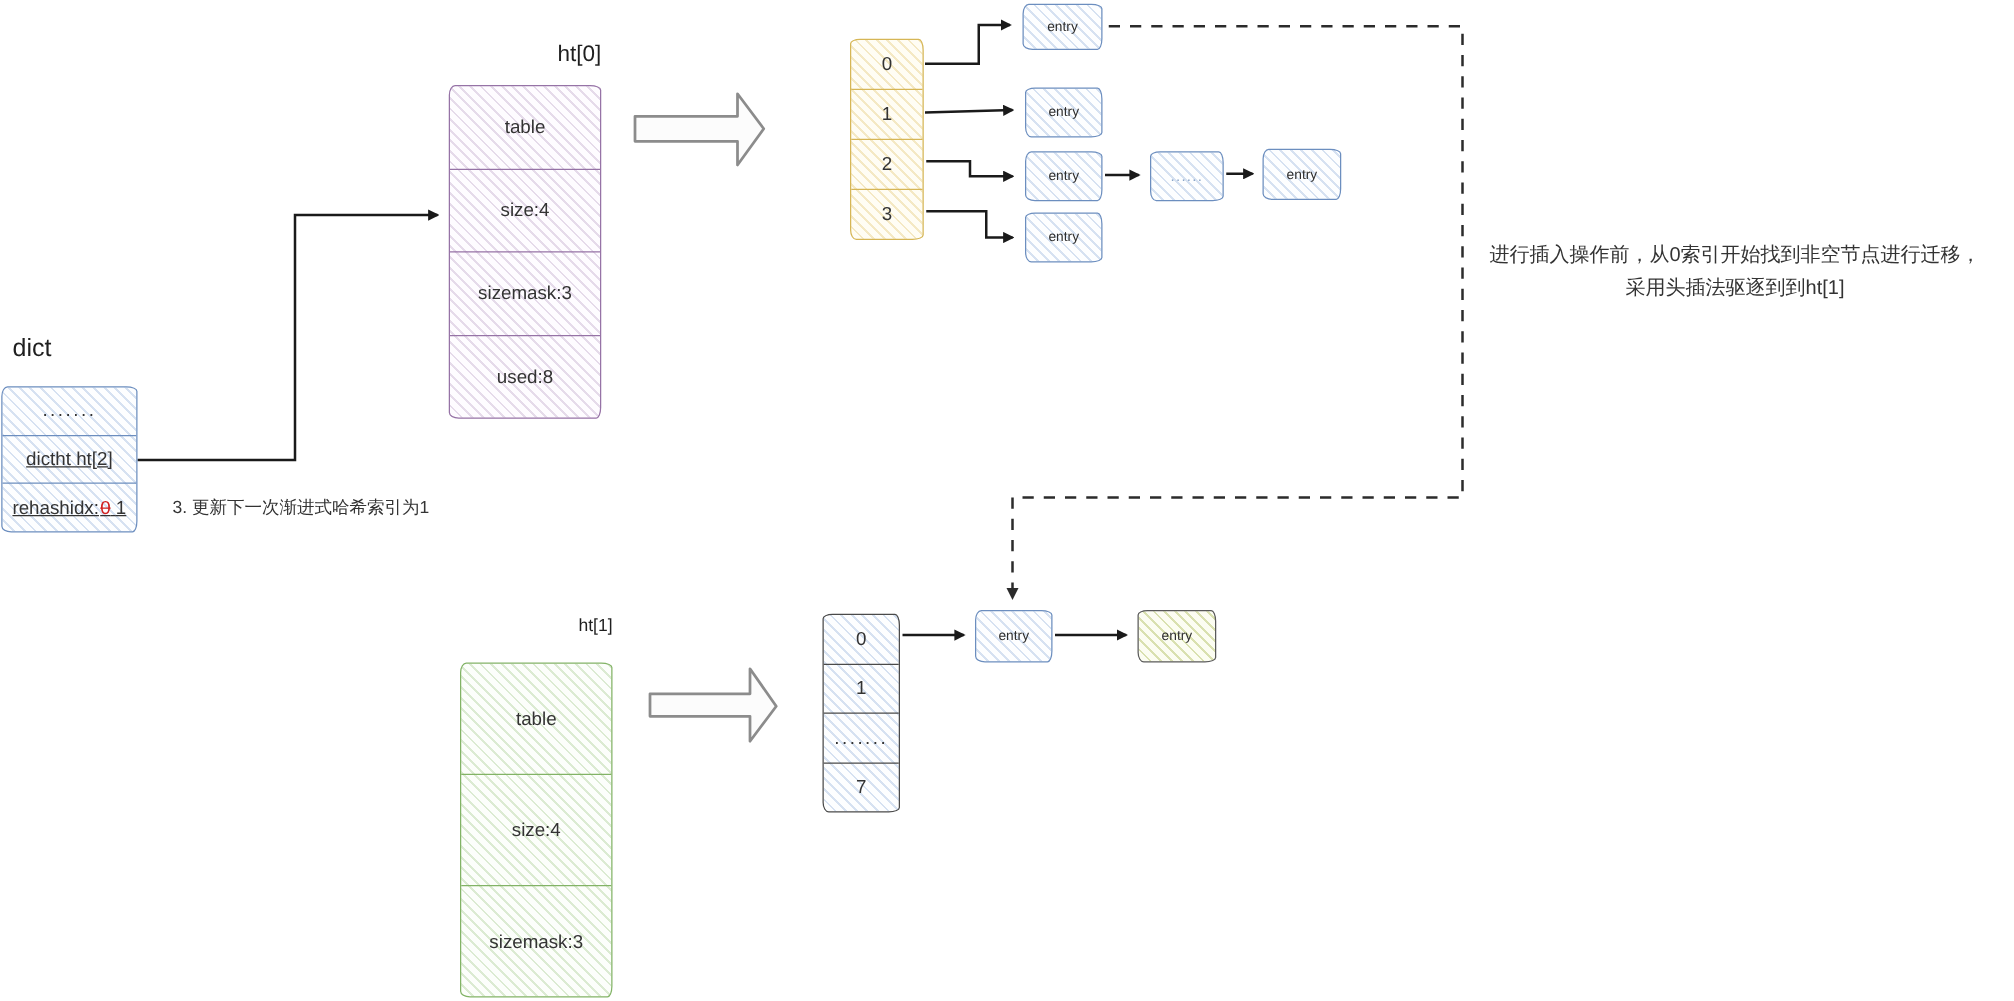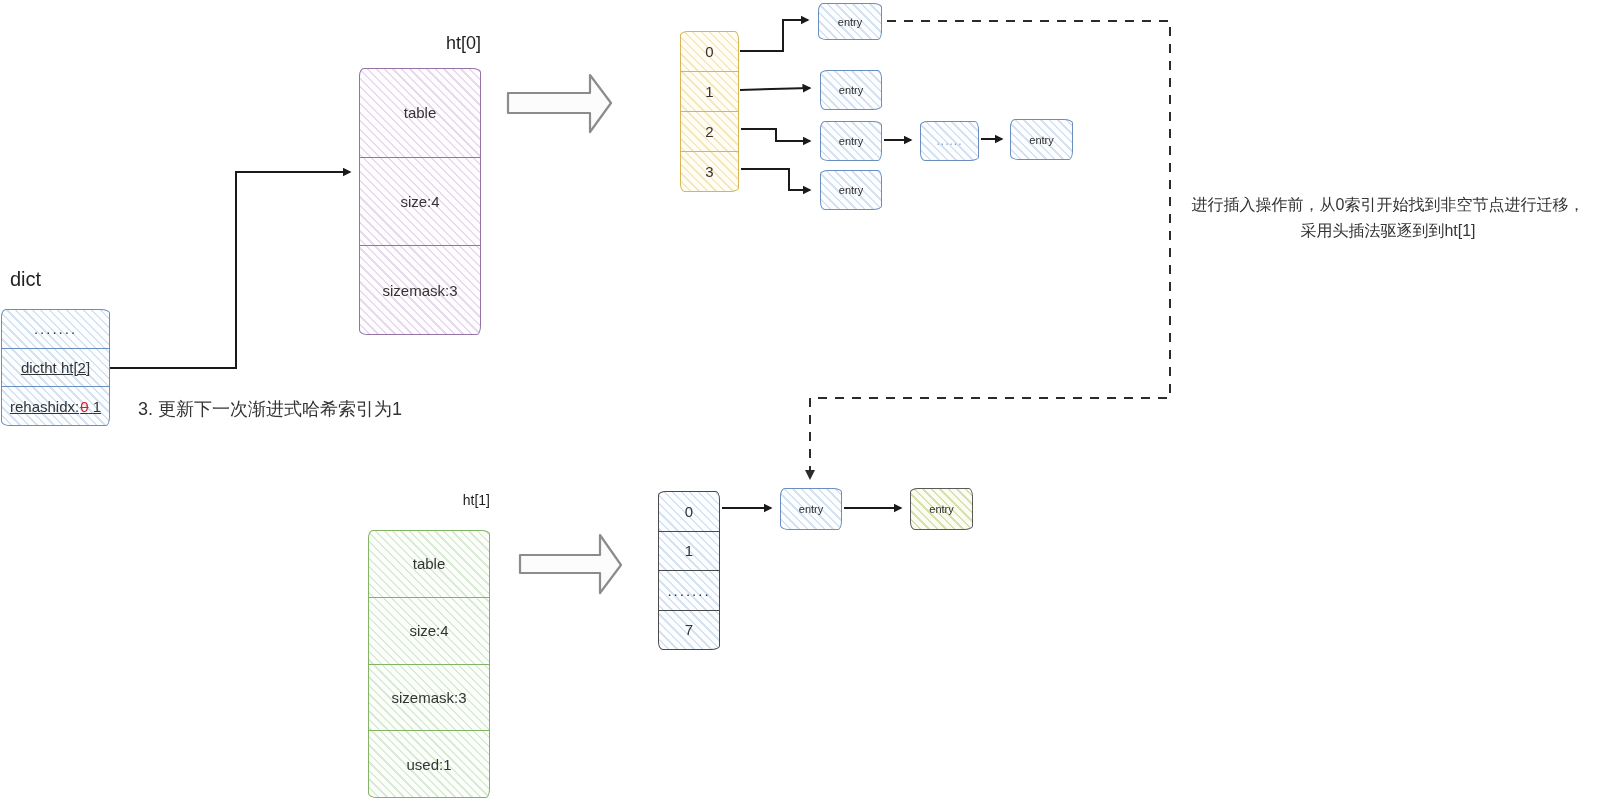--- a/index.html
+++ b/index.html
@@ -35,21 +35,21 @@
     display:flex; align-items:center; justify-content:center;
     font-size:11px; color:#2d2d2d; white-space:nowrap;
   }
   .dots-text  { color:#8aa5c8; font-size:12px; letter-spacing:1px; }
   .dots-gray  { color:#9a9a9a; font-size:11px; letter-spacing:2px; }
   .dots-dark  { color:#555; font-size:11px; letter-spacing:2px; }
 
   .lbl { position:absolute; color:#1f1f1f; white-space:nowrap; }
   .lbl.center { text-align:right; }
   .strike { color:#d02020; text-decoration:line-through; margin-left:1px; }
-  .note { position:absolute; font-size:18px; color:#333; white-space:nowrap; }
+  .note { position:absolute; font-size:14px; color:#333; white-space:nowrap; }
   .annotation {
     position:absolute; font-size:16px; color:#333; text-align:center; line-height:26px;
   }
   .small { font-size:14px;text-decoration:underline; }
 </style>
 </head>
 <body>
 
 <div class="canvas">
 
@@ -90,20 +90,21 @@
   </div>
 
   <div class="note" style="left:138px; top:397px;">3. 更新下一次渐进式哈希索引为1</div>
 
   <div class="lbl center" style="left:359px; top:33px; width:122px; font-size:18px;">ht[0]</div>
 
   <div class="sketch vtable purple rA" style="left:359px; top:68px; width:122px; height:267px;">
     <div class="row">table</div>
     <div class="row">size:4</div>
     <div class="row">sizemask:3</div>
+    <div class="row">used:8</div>
   </div>
 
   <div class="sketch vtable yellow rB" style="left:680px; top:31px; width:59px; height:161px;">
     <div class="row">0</div>
     <div class="row">1</div>
     <div class="row">2</div>
     <div class="row">3</div>
   </div>
 
   <div class="sketch entry blue rA" style="left:818px; top:3px;   width:64px; height:37px;">entry</div>
@@ -117,21 +118,20 @@
     <div>进行插入操作前，从0索引开始找到非空节点进行迁移，</div>
     <div>采用头插法驱逐到到ht[1]</div>
   </div>
 
   <div class="lbl center" style="left:368px; top:492px; width:122px; font-size:14px;">ht[1]</div>
 
   <div class="sketch vtable green rA" style="left:368px; top:530px; width:122px; height:268px;">
     <div class="row">table</div>
     <div class="row">size:4</div>
     <div class="row">sizemask:3</div>
-    <div class="row">used:1</div>
   </div>
 
   <div class="sketch vtable darkblue rB" style="left:658px; top:491px; width:62px; height:159px;">
     <div class="row">0</div>
     <div class="row">1</div>
     <div class="row dots-dark">.......</div>
     <div class="row">7</div>
   </div>
 
   <div class="sketch entry blue rA" style="left:780px; top:488px; width:62px; height:42px;">entry</div>

